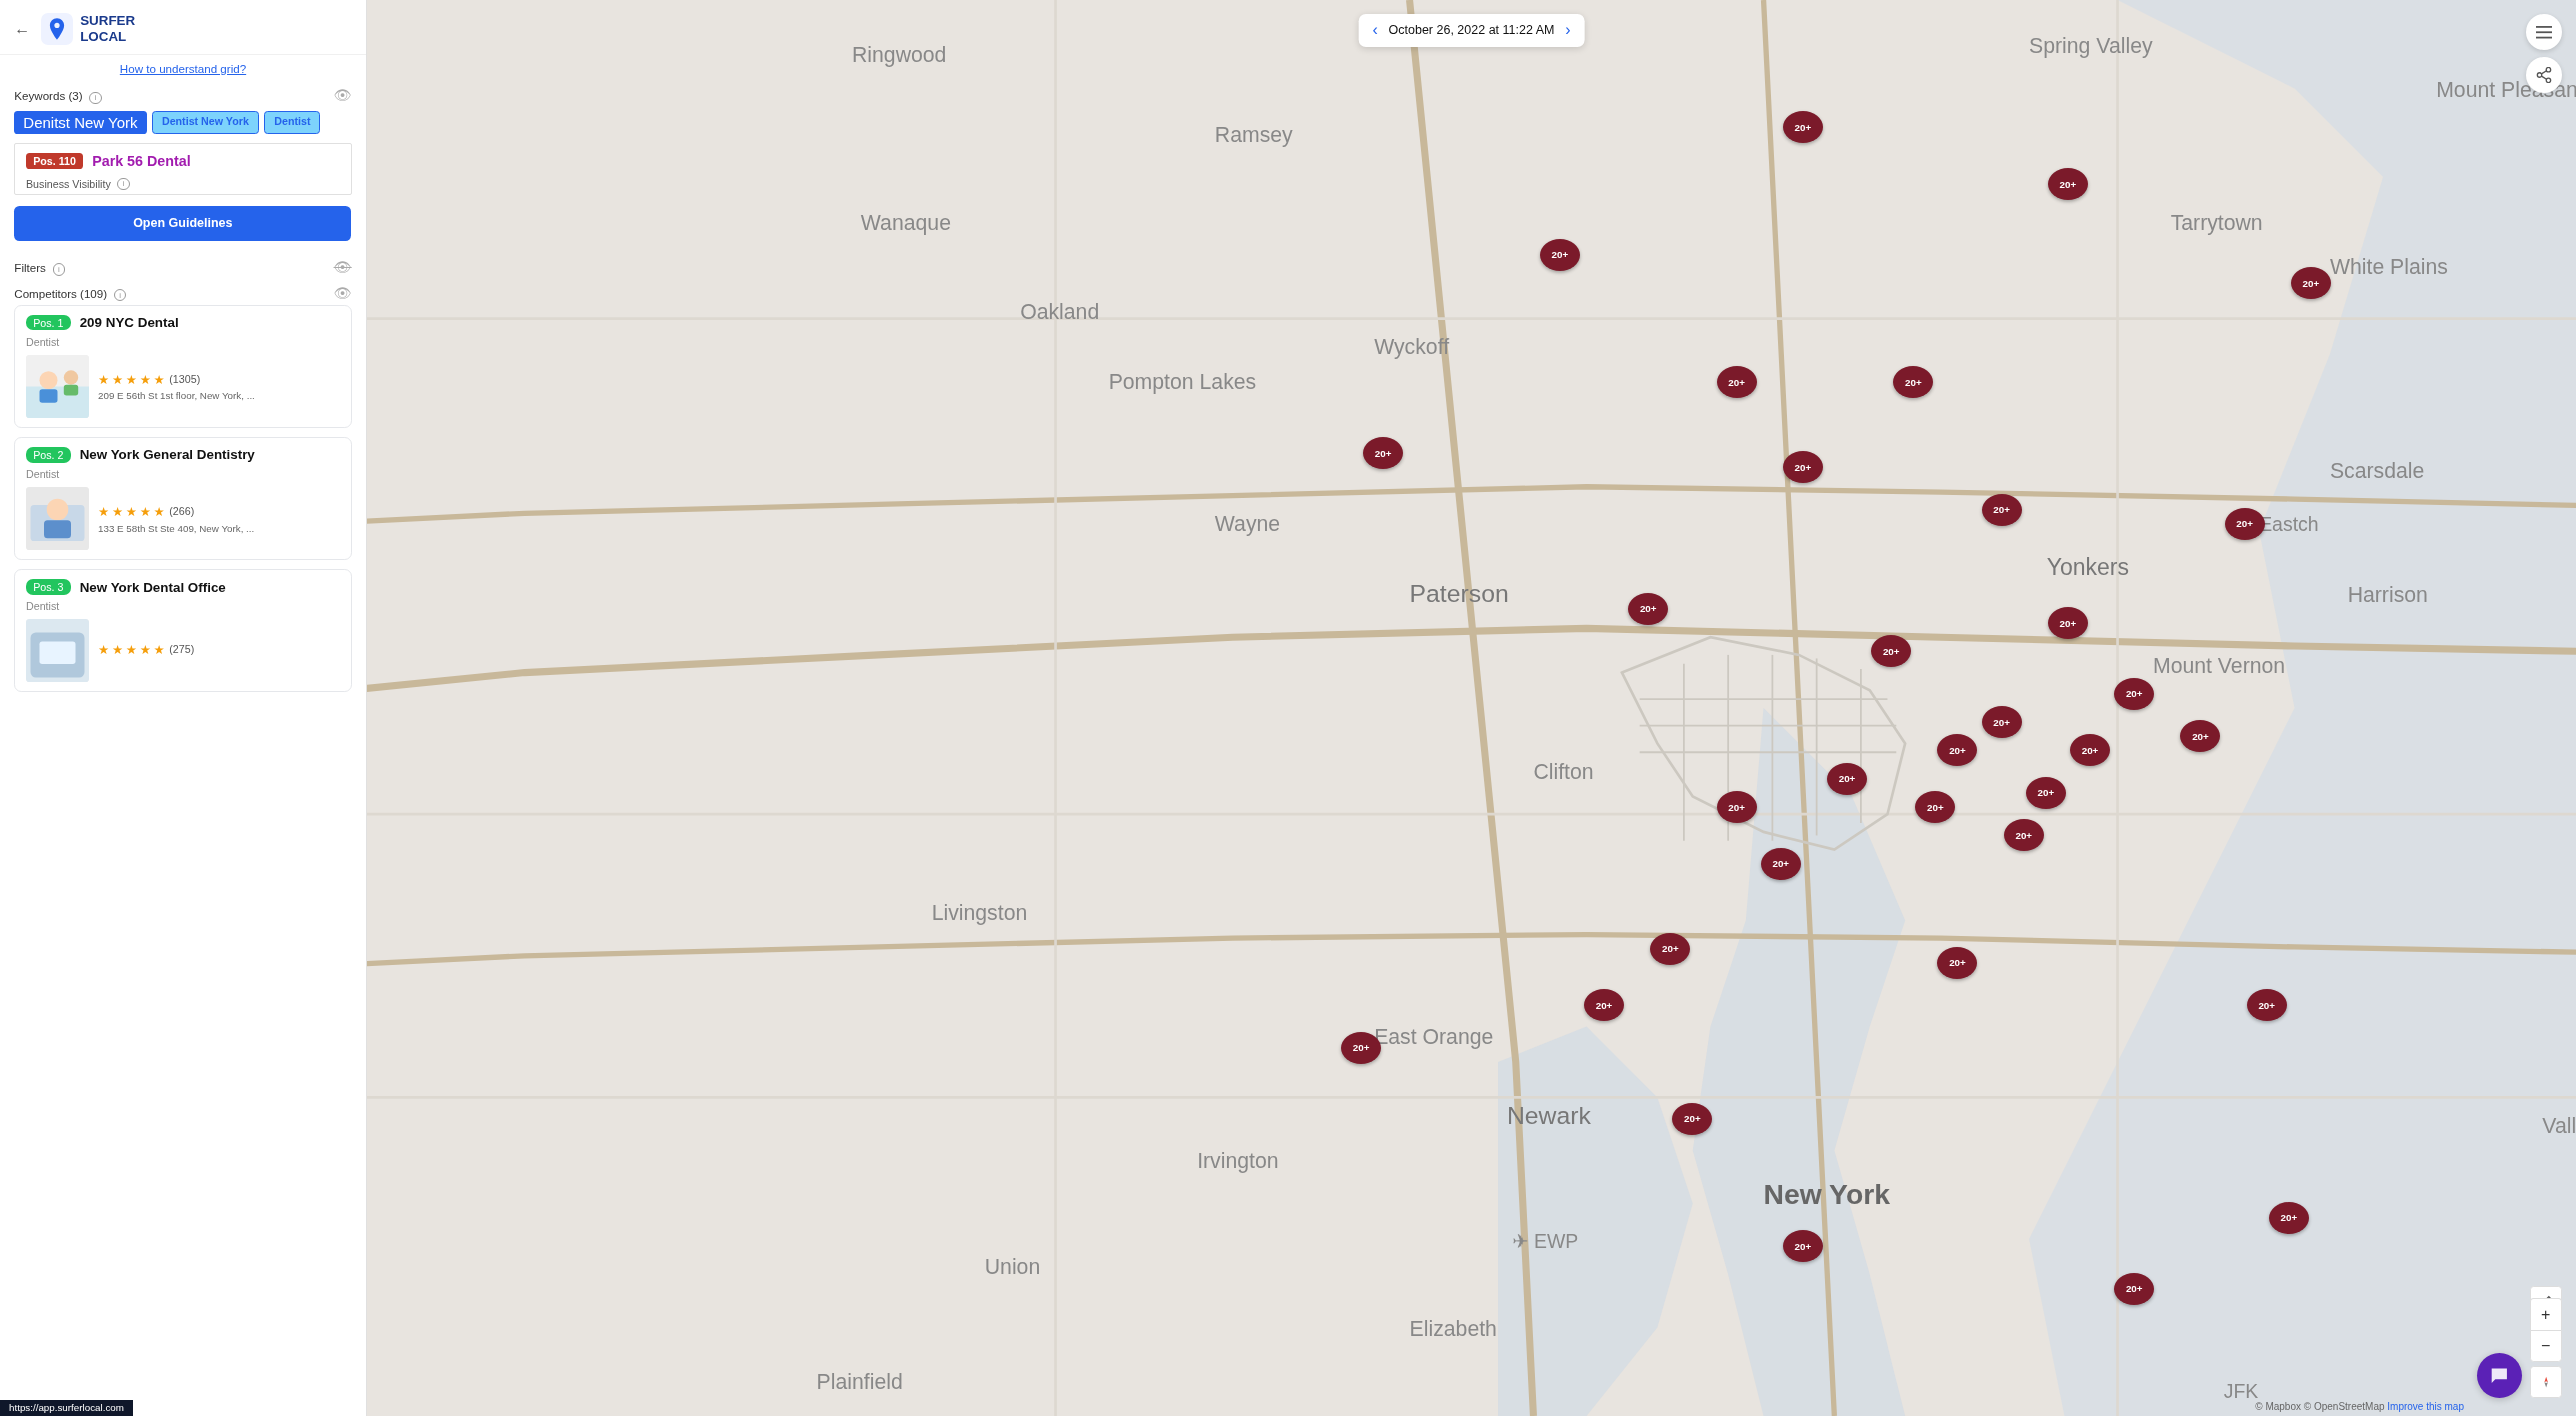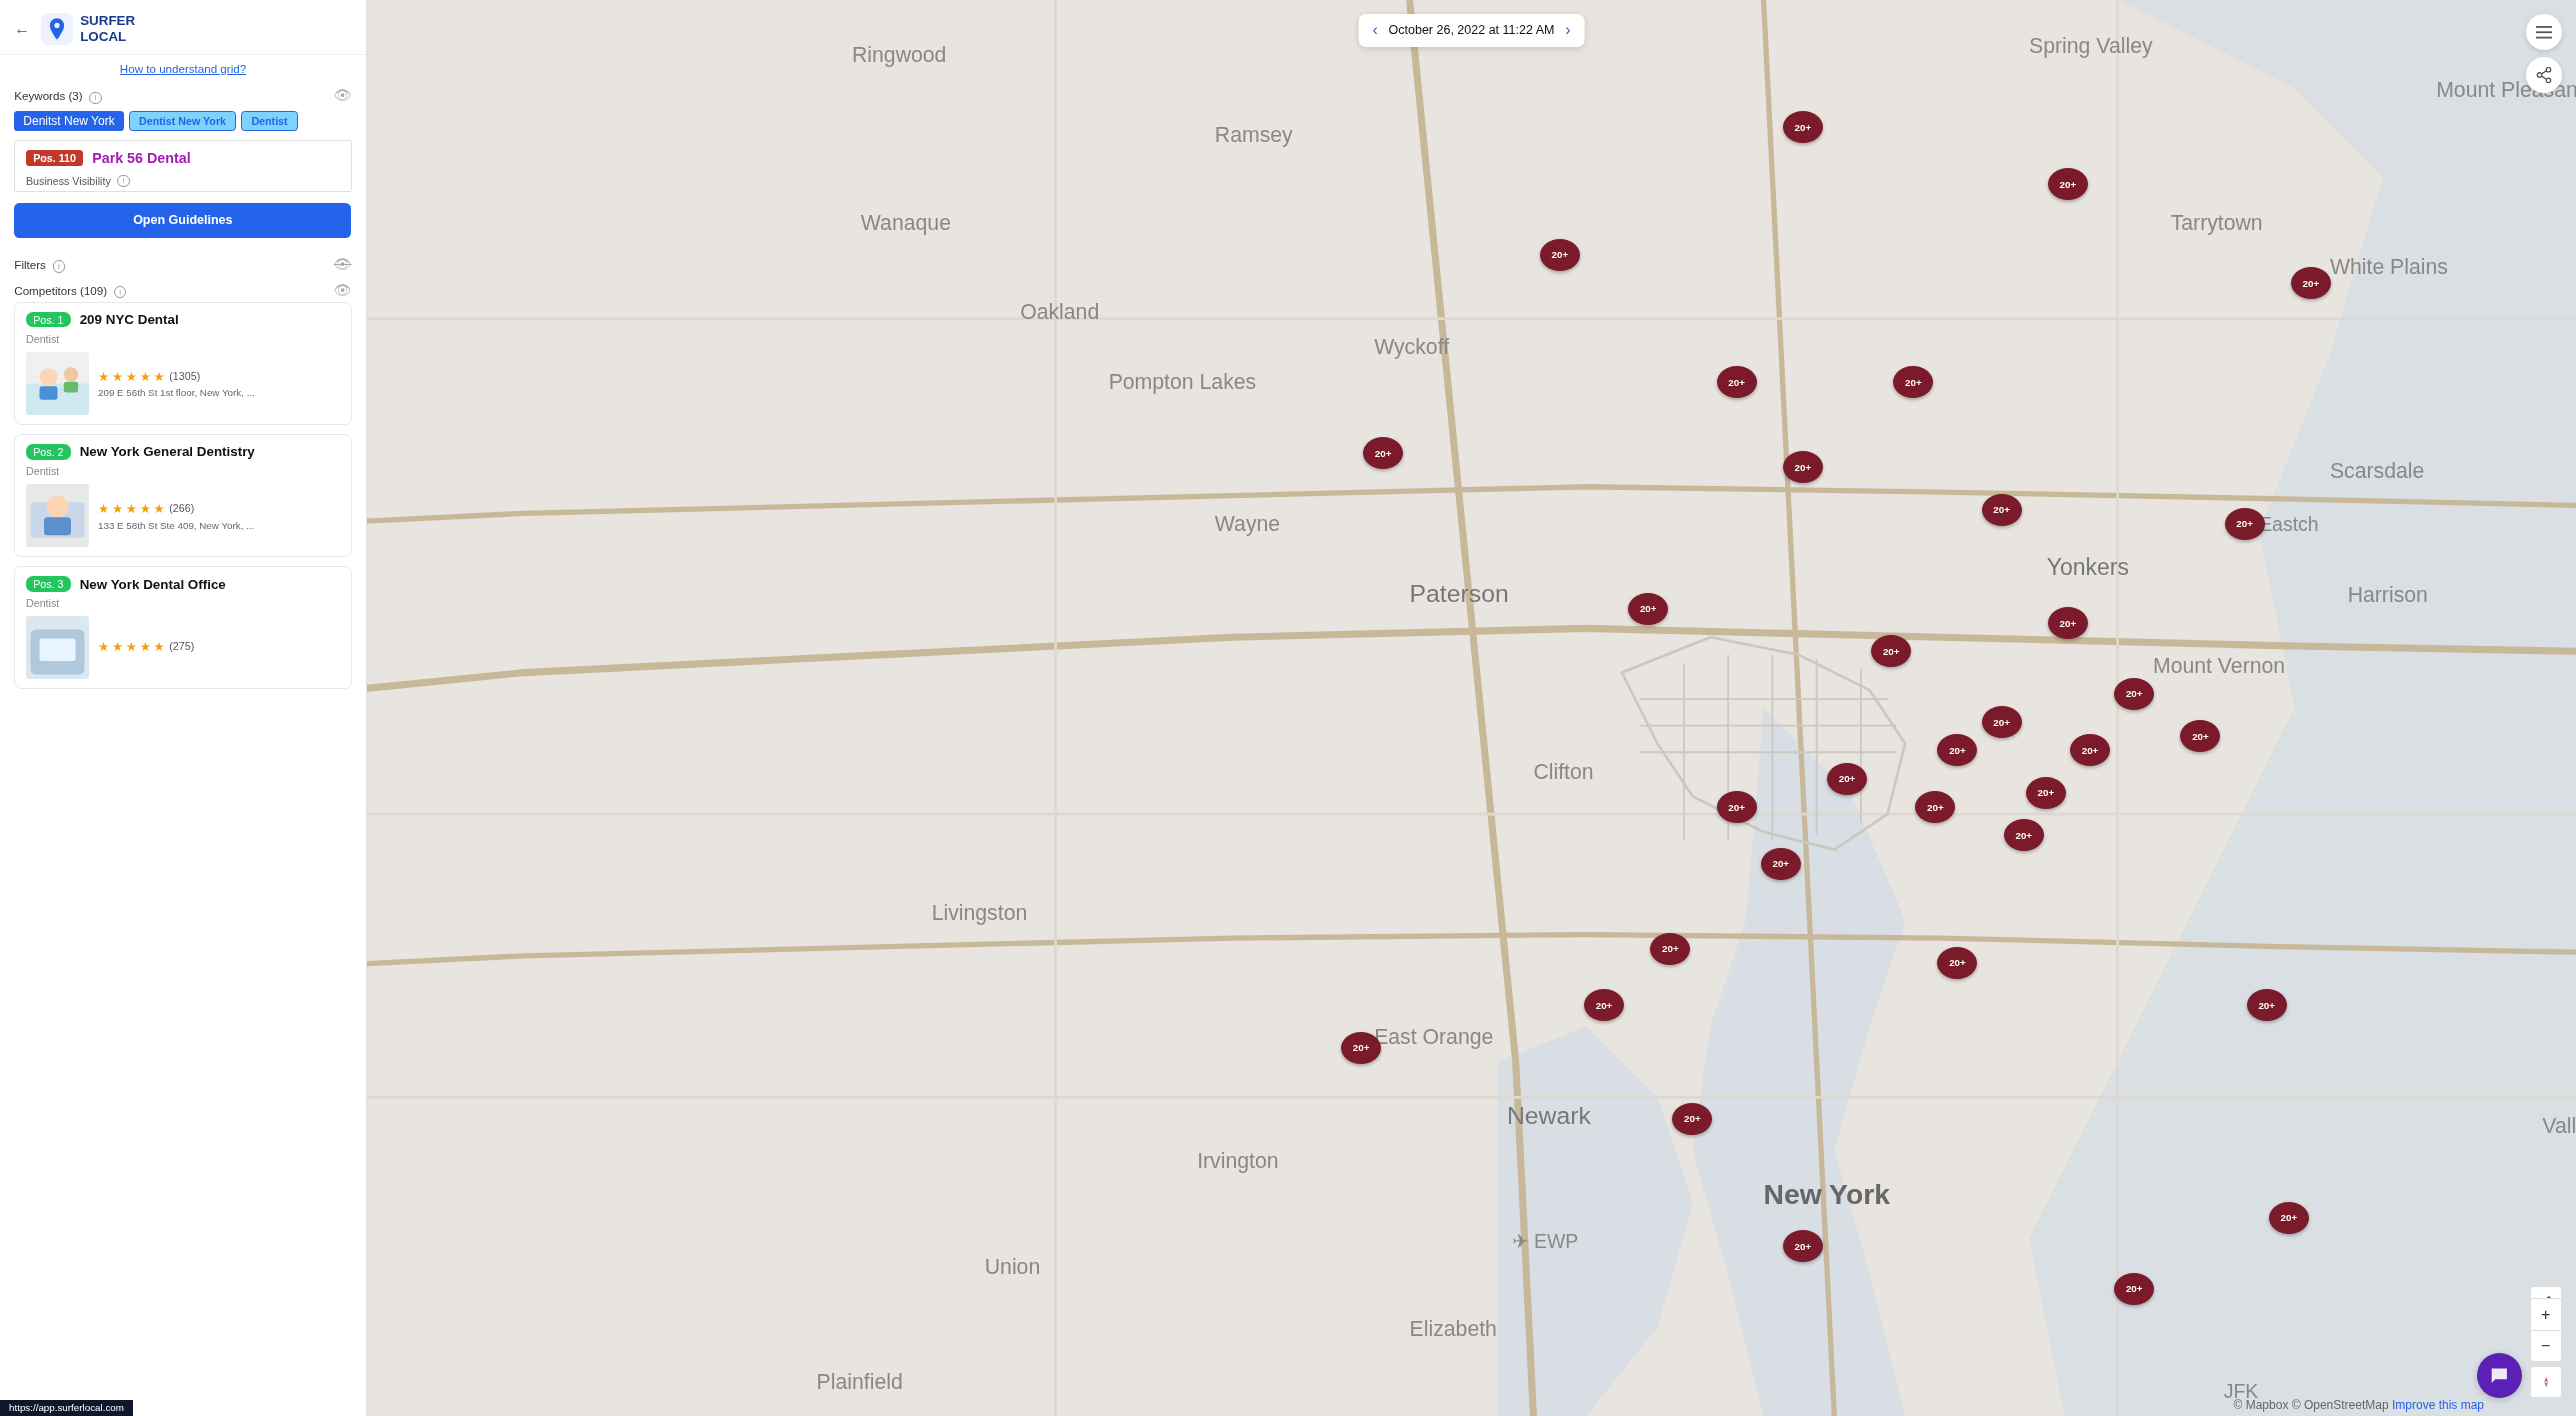--- a/index.html
+++ b/index.html
@@ -82,21 +82,21 @@
       display: flex;
       gap: 5.4px;
       padding: 3.6px 14.3px 9px;
       flex-wrap: wrap;
     }
     .tag-blue {
       background: #2563eb;
       color: #fff;
       border-radius: 3.6px;
       padding: 2.7px 9px;
-      font-size: 12px;
+      font-size: 15px;
       font-weight: 500;
     }
     .tag-outline {
       background: #7dd3fc;
       color: #2563eb;
       border: 1.3px solid #2563eb;
       border-radius: 3.6px;
       padding: 2.7px 9px;
       font-size: 10.7px;
       font-weight: 700;
@@ -435,22 +435,22 @@
       z-index: 20;
       font-size: 19.7px;
       color: #fff;
       box-shadow: 0 1.8px 7.2px rgba(0,0,0,0.2);
     }
 
     
     .map-attribution {
       position: absolute;
       bottom: 3.6px;
-      right: 92px;
-      font-size: 12px;
+      right: 112px;
+      font-size: 10px;
       color: #666;
       z-index: 20;
     }
     .map-attribution a { color: #2563eb; text-decoration: none; }
 
     
     .status-bar {
       position: fixed;
       bottom: 0;
       left: 0;

